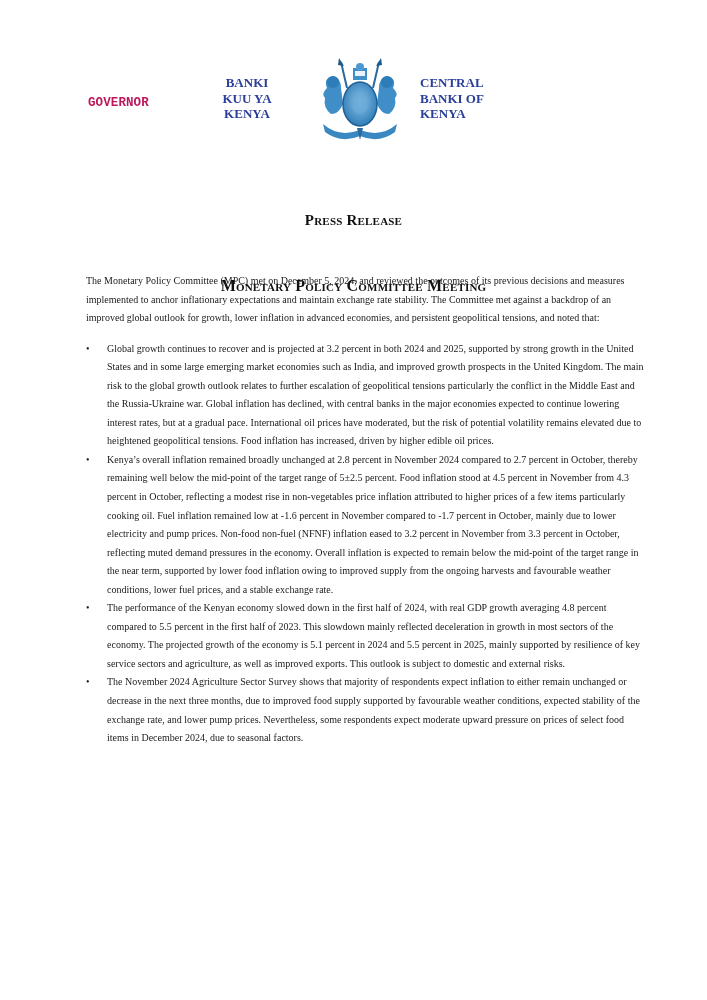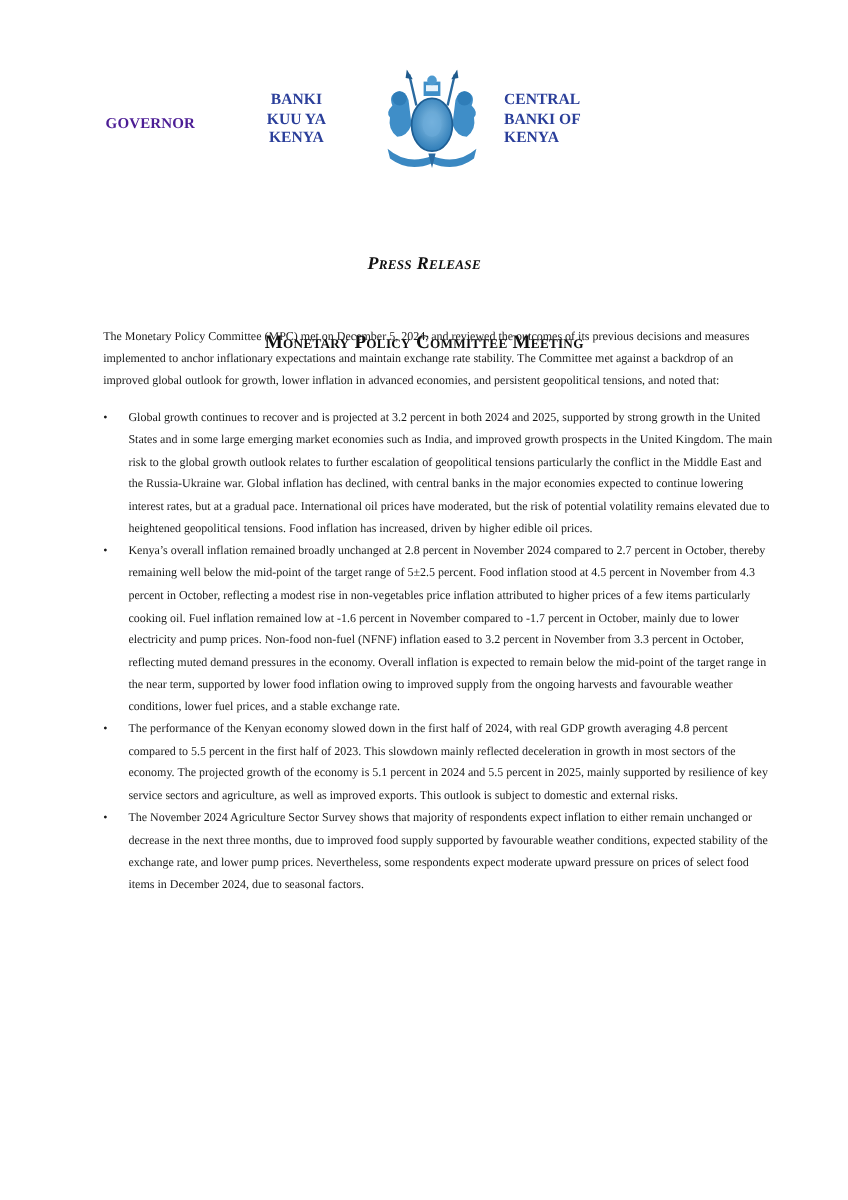--- a/index.html
+++ b/index.html
@@ -1,25 +1,25 @@
 <!DOCTYPE html>
 <html><head>
 <meta charset="utf-8">
 <style>
   html, body { margin: 0; padding: 0; background: #ffffff; }
   body { width: 707px; height: 1000px; position: relative; overflow: hidden; font-family: "Liberation Serif", serif; color: #1a1a1a; }
   .header { position: absolute; left: 0; top: 0; width: 707px; height: 200px; }
-  .governor { position: absolute; left: 88px; top: 96px; font-family: Liberation Serif, serif; font-weight: bold; font-size: 12.5px; color: #4c1d95; letter-spacing: 0.1px; }
+  .governor { position: absolute; left: 88px; top: 96px; font-family: Liberation Mono, monospace; font-weight: bold; font-size: 12.5px; color: #be185d; letter-spacing: 0.1px; }
   .bank-sw { position: absolute; left: 214px; top: 75px; width: 66px; text-align: center; font-weight: bold; font-size: 13px; line-height: 15.5px; color: #2b3f9a; }
   .bank-en { position: absolute; left: 420px; top: 75px; width: 82px; text-align: left; font-weight: bold; font-size: 13px; line-height: 15.5px; color: #2b3f9a; }
   .bank-sw span, .bank-en span { display: block; }
   .crest { position: absolute; left: 317px; top: 58px; width: 86px; height: 84px; }
   .address { position: absolute; left: 200px; top: 147px; width: 320px; text-align: center; font-size: 11.2px; line-height: 14px; color: #1c2f6e; }
   .address span { display: block; }
-  .title { position: absolute; left: 0; top: 212px; width: 707px; text-align: center; font-weight: bold; font-size: 15px; font-variant: small-caps; color: #111; letter-spacing: 0.2px; font-style: italic; }
+  .title { position: absolute; left: 0; top: 212px; width: 707px; text-align: center; font-weight: bold; font-size: 15px; font-variant: small-caps; color: #111; letter-spacing: 0.2px; }
   .subtitle { position: absolute; left: 0; top: 237px; width: 707px; text-align: center; font-weight: bold; font-size: 16px; font-variant: small-caps; color: #111; letter-spacing: 0.2px; margin-top: 40px; }
   .body { position: absolute; left: 86px; top: 272px; width: 562px; font-size: 10px; line-height: 18.55px; color: #1a1a1a; }
   .intro { margin: 0 0 12px 0; }
   ul.bullets { list-style: none; margin: 0; padding: 0; }
   ul.bullets li { position: relative; padding-left: 21px; margin: 0; }
   ul.bullets li .bullet { position: absolute; left: 0; top: 0; width: 10px; }
 </style>
 </head>
 <body>
 

